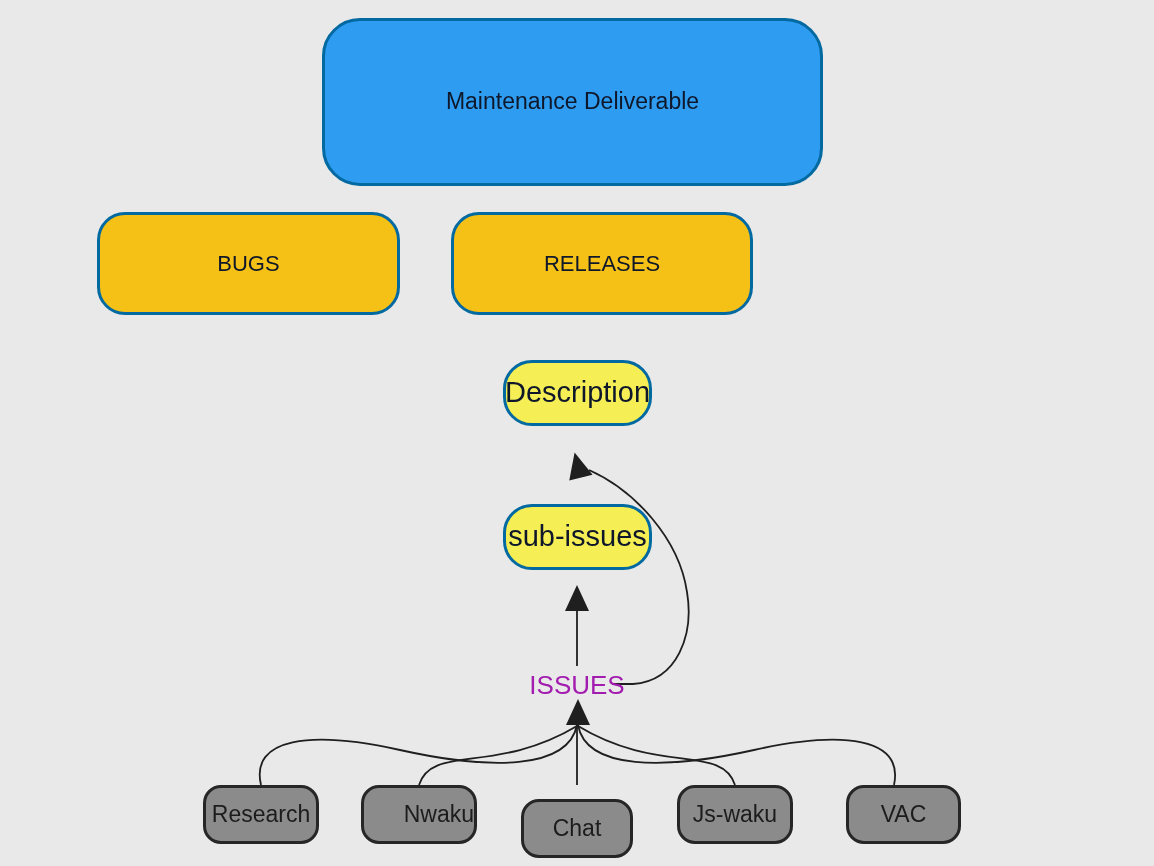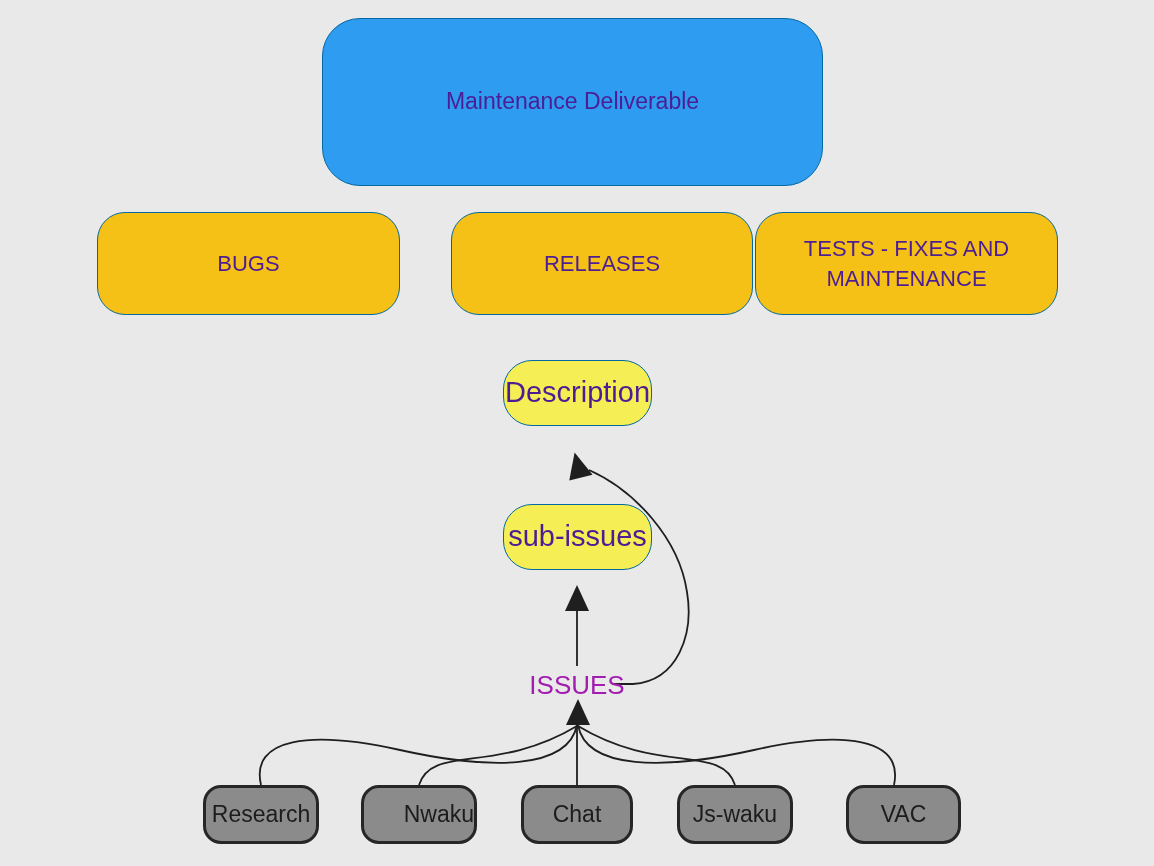--- a/index.html
+++ b/index.html
@@ -20,22 +20,22 @@
     left: 0;
     top: 0;
   }
   .node {
     position: absolute;
     box-sizing: border-box;
     display: flex;
     align-items: center;
     justify-content: center;
     text-align: center;
-    border: 1px solid #0369a1;
-    color: #4c1d95;
+    border: 3px solid #0369a1;
+    color: #0f172a;
   }
   .node .lbl {
     display: block;
     line-height: 1.35;
   }
   .node-root {
     left: 322px; top: 18px;
     width: 501px; height: 168px;
     background: #2e9cf0;
     border-radius: 38px;
@@ -72,21 +72,21 @@
     top: 785px;
     width: 116px; height: 59px;
     background: #8b8b8b;
     border: 3px solid #262626;
     border-radius: 18px;
     font-size: 23px;
     color: #1c1c1c;
   }
   .node-research { left: 203px; }
   .node-nwaku   { left: 361px; justify-content: flex-end; }
-  .node-chat    { left: 521px; width: 112px; }
+  .node-chat    { left: 521px; width: 112px; margin-top: 14px; }
   .node-jswaku  { left: 677px; }
   .node-vac     { left: 837px; width: 115px; margin-left: 9px; }
 </style>
 </head>
 <body>
 
 <div class="stage">
 
   <svg class="edges" width="1154" height="866" viewBox="0 0 1154 866">
     <g fill="none" stroke="#1f1f1f" stroke-width="1.8">
@@ -113,23 +113,20 @@
   </div>
 
   <div class="node node-amber node-bugs">
     <span class="lbl">BUGS</span>
   </div>
 
   <div class="node node-amber node-releases">
     <span class="lbl">RELEASES</span>
   </div>
 
-  <div class="node node-amber node-tests">
-    <span class="lbl">TESTS - FIXES AND MAINTENANCE</span>
-  </div>
 
   <div class="node node-yellow node-description">
     <span class="lbl">Description</span>
   </div>
 
   <div class="node node-yellow node-subissues">
     <span class="lbl">sub-issues</span>
   </div>
 
   <div class="node-issues">

